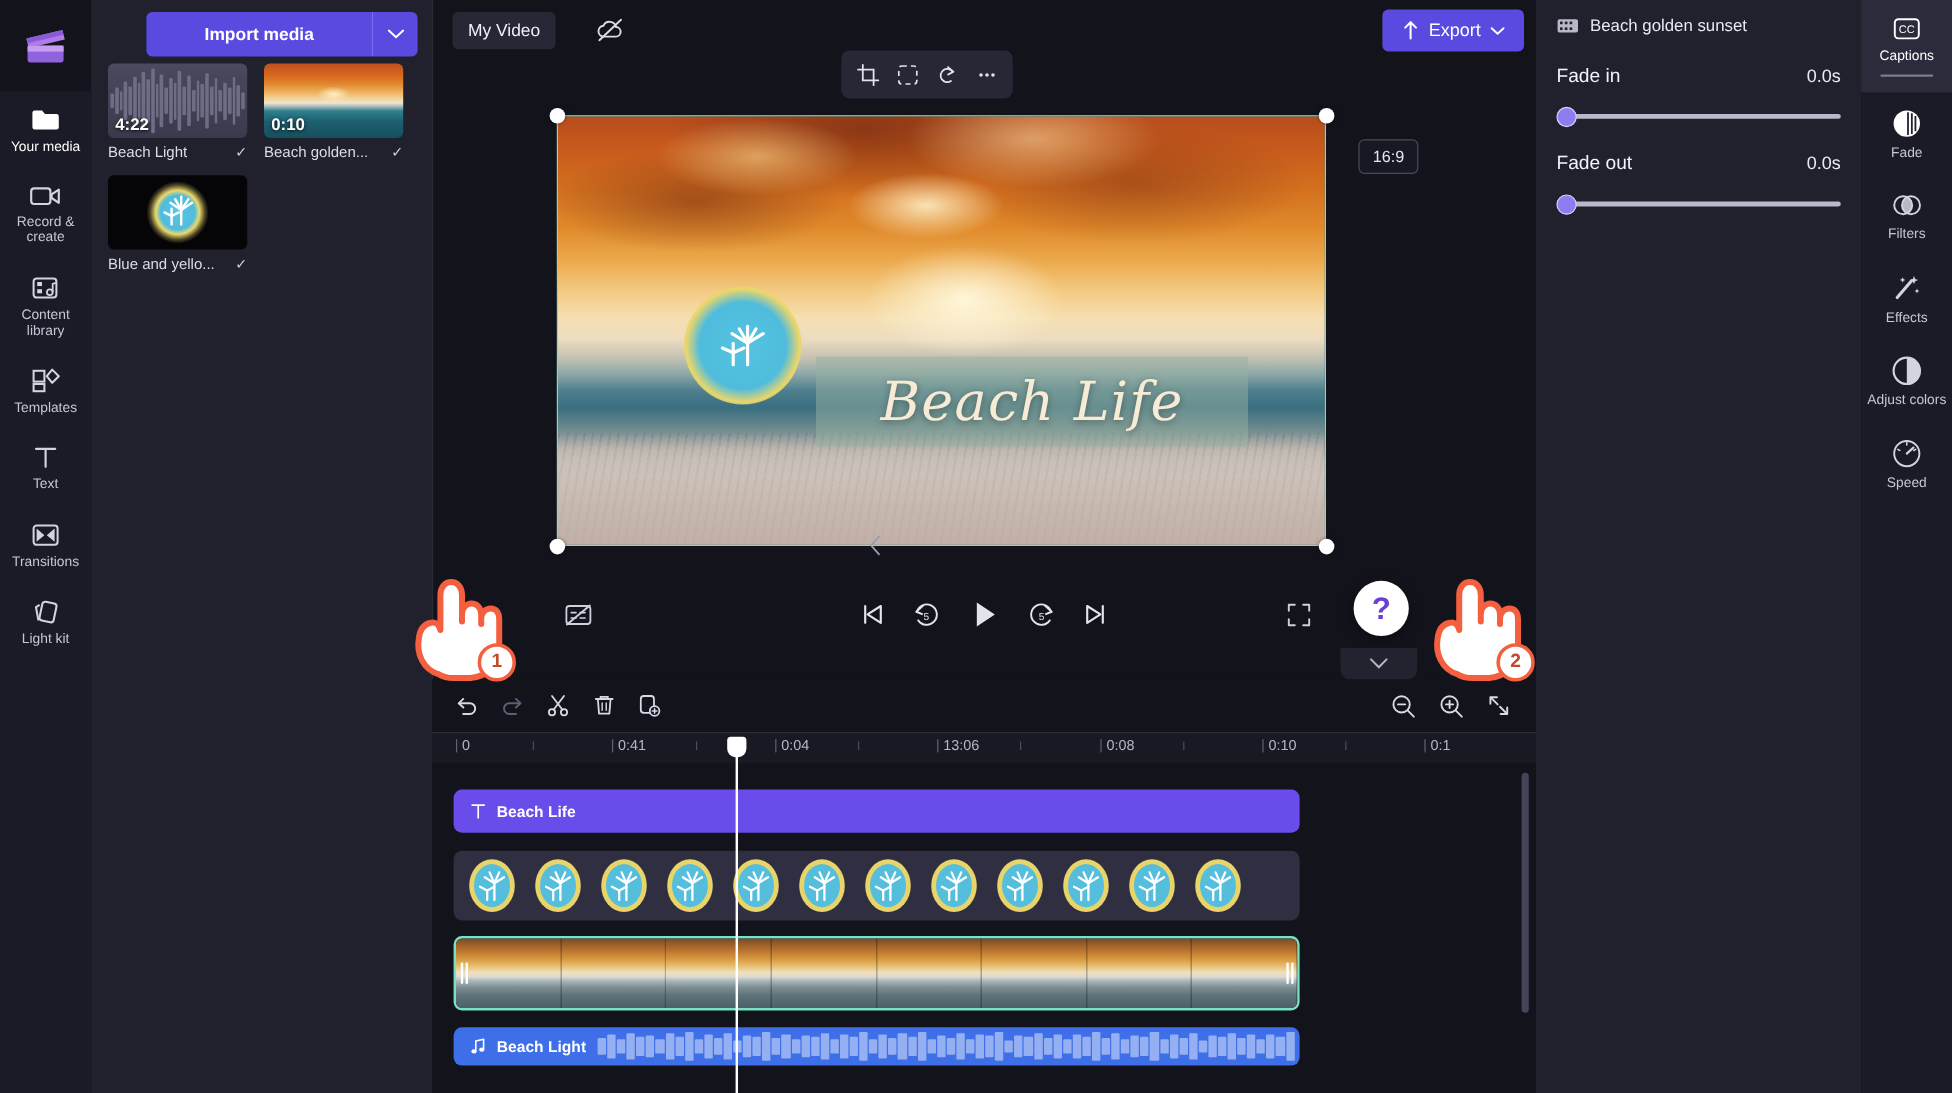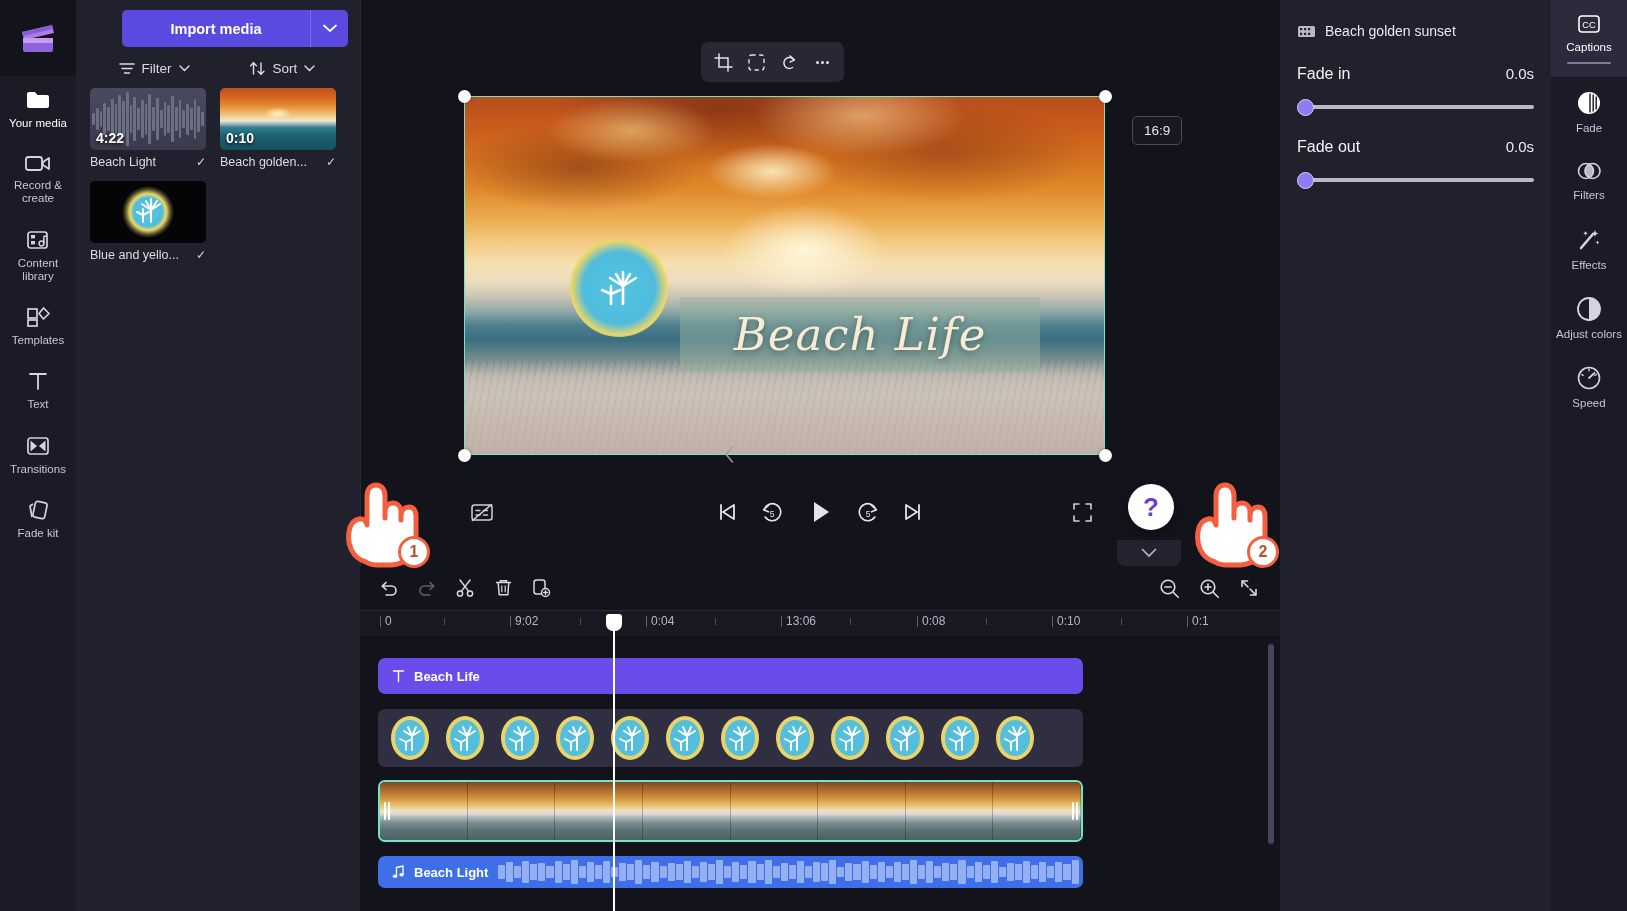--- a/index.html
+++ b/index.html
@@ -195,21 +195,21 @@
     position: absolute; top: 443px; width: 20px; height: 22px;
     color: #9b9bb0; font-size: 17px; cursor: pointer; display:flex;
     align-items:center; justify-content:center;
   }
   .arrow-l { left: 359px; }
   .arrow-r { left: 1193px; }
 
   
   .props {
     position: absolute; right: 76px; top: 0; width: 271px; height: 911px;
-    background: #21212e; padding: 10px 17px;
+    background: #21212e; padding: 0 17px;
   }
   .prop-head {
     display: flex; align-items: center; gap: 9px; height: 34px; padding-top: 8px;
     font-size: 14px; color: #e9e9f2;
   }
   .prop-row {
     display: flex; align-items: baseline; justify-content: space-between;
     margin-top: 21px;
   }
   .prop-label { font-size: 16px; color: #f2f2f8; }
@@ -392,55 +392,34 @@
         <path d="M20.5 6.5 L14 12 L20.5 17.5 Z" fill="#d4d4e0"></path>
       </svg>
       <span class="lbl">Transitions</span>
     </div>
 
     <div class="rail-item">
       <svg width="26" height="24" viewBox="0 0 26 24">
         <rect x="9" y="4" width="12" height="16" rx="2.5" transform="rotate(12 15 12)" fill="none" stroke="#d4d4e0" stroke-width="1.7"></rect>
         <path d="M8 6 L5 8 L7 19" fill="none" stroke="#d4d4e0" stroke-width="1.7" stroke-linejoin="round"></path>
       </svg>
-      <span class="lbl">Fade kit</span>
+      <span class="lbl">Light kit</span>
     </div>
   </div>
 
   <div class="media-panel">
     <div class="import-row">
       <button class="btn-import">Import media</button>
       <button class="btn-import-caret">
         <svg width="14" height="9" viewBox="0 0 14 9">
           <path d="M1 1.5 L7 7 L13 1.5" fill="none" stroke="#fff" stroke-width="1.7" stroke-linecap="round"></path>
         </svg>
       </button>
     </div>
 
-    <div class="fs-row">
-      <button class="fs-btn">
-        <svg width="16" height="13" viewBox="0 0 16 13">
-          <path d="M1 2 H15 M3 6.5 H13 M5.5 11 H10.5" stroke="#dcdce6" stroke-width="1.5" stroke-linecap="round"></path>
-        </svg>
-        <span>Filter</span>
-        <svg width="11" height="7" viewBox="0 0 11 7">
-          <path d="M1 1 L5.5 5.5 L10 1" fill="none" stroke="#dcdce6" stroke-width="1.4" stroke-linecap="round"></path>
-        </svg>
-      </button>
-      <button class="fs-btn">
-        <svg width="17" height="15" viewBox="0 0 17 15">
-          <path d="M4.5 13 V2 M1.6 4.8 L4.5 1.6 L7.4 4.8" fill="none" stroke="#dcdce6" stroke-width="1.4" stroke-linecap="round" stroke-linejoin="round"></path>
-          <path d="M12 2 V13 M9.1 10.2 L12 13.4 L14.9 10.2" fill="none" stroke="#dcdce6" stroke-width="1.4" stroke-linecap="round" stroke-linejoin="round"></path>
-        </svg>
-        <span>Sort</span>
-        <svg width="11" height="7" viewBox="0 0 11 7">
-          <path d="M1 1 L5.5 5.5 L10 1" fill="none" stroke="#dcdce6" stroke-width="1.4" stroke-linecap="round"></path>
-        </svg>
-      </button>
-    </div>
 
     <div class="media-grid">
 
       <div class="media-card">
         <div class="media-thumb wave-thumb">
           <div class="bars">
             <i style="height:18%"></i>
               <i style="height:34%"></i>
               <i style="height:26%"></i>
               <i style="height:52%"></i>
@@ -520,20 +499,38 @@
           <span class="media-name">Blue and yello...</span>
           <span class="check">✓</span>
         </div>
       </div>
     </div>
   </div>
 
   <div class="main">
     <div class="sep-v"></div>
 
+    <div class="topbar">
+      <div class="proj-title">My Video</div>
+      <span class="cloud-off">
+        <svg width="25" height="23" viewBox="0 0 25 23">
+          <path d="M6.5 17.5 h10.5 a4 4 0 0 0 .4-8 A5.6 5.6 0 0 0 6.9 8.4 A4.6 4.6 0 0 0 6.5 17.5 Z" fill="none" stroke="#dcdce6" stroke-width="1.6"></path>
+          <path d="M3.5 20.5 L21.5 3.5" stroke="#dcdce6" stroke-width="1.6" stroke-linecap="round"></path>
+        </svg>
+      </span>
+      <button class="btn-export">
+        <svg width="15" height="17" viewBox="0 0 15 17">
+          <path d="M7.5 15 V2 M3 6 L7.5 1.5 L12 6" fill="none" stroke="#fff" stroke-width="1.7" stroke-linecap="round" stroke-linejoin="round"></path>
+        </svg>
+        <span>Export</span>
+        <svg width="12" height="8" viewBox="0 0 12 8">
+          <path d="M1 1.5 L6 6 L11 1.5" fill="none" stroke="#fff" stroke-width="1.6" stroke-linecap="round"></path>
+        </svg>
+      </button>
+    </div>
 
     <div class="float-tools">
       <button class="tb">
         <svg width="19" height="19" viewBox="0 0 19 19">
           <path d="M5 1 V14 H18 M1 5 H14 V18" fill="none" stroke="#e2e2ec" stroke-width="1.5" stroke-linecap="round"></path>
         </svg>
       </button>
       <button class="tb">
         <svg width="19" height="19" viewBox="0 0 19 19">
           <rect x="2" y="2" width="15" height="15" rx="2.5" fill="none" stroke="#e2e2ec" stroke-width="1.4" stroke-dasharray="4.2 3.4"></rect>
@@ -814,21 +811,21 @@
           </svg>
         </button>
       </div>
     </div>
 
     <div class="ruler">
       <div class="rtick" style="left:20px;"></div>
       <div class="rmark" style="left:25px;">0</div>
       <div class="rtick minor" style="left:84px;"></div>
       <div class="rtick" style="left:150px;"></div>
-      <div class="rmark" style="left:155px;">9:02</div>
+      <div class="rmark" style="left:155px;">0:41</div>
       <div class="rtick minor" style="left:220px;"></div>
       <div class="rtick" style="left:286px;"></div>
       <div class="rmark" style="left:291px;">0:04</div>
       <div class="rtick minor" style="left:355px;"></div>
       <div class="rtick" style="left:421px;"></div>
       <div class="rmark" style="left:426px;">13:06</div>
       <div class="rtick minor" style="left:490px;"></div>
       <div class="rtick" style="left:557px;"></div>
       <div class="rmark" style="left:562px;">0:08</div>
       <div class="rtick minor" style="left:626px;"></div>

